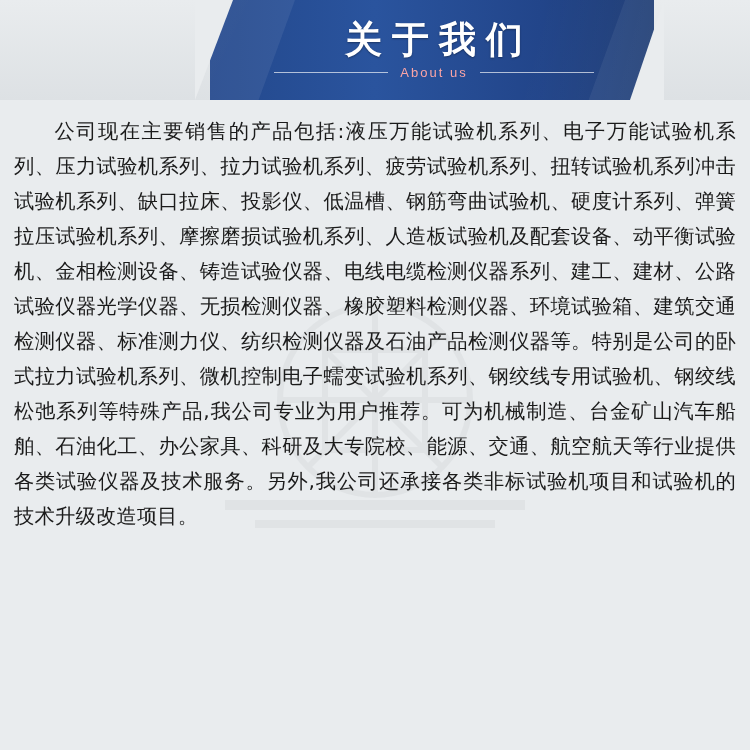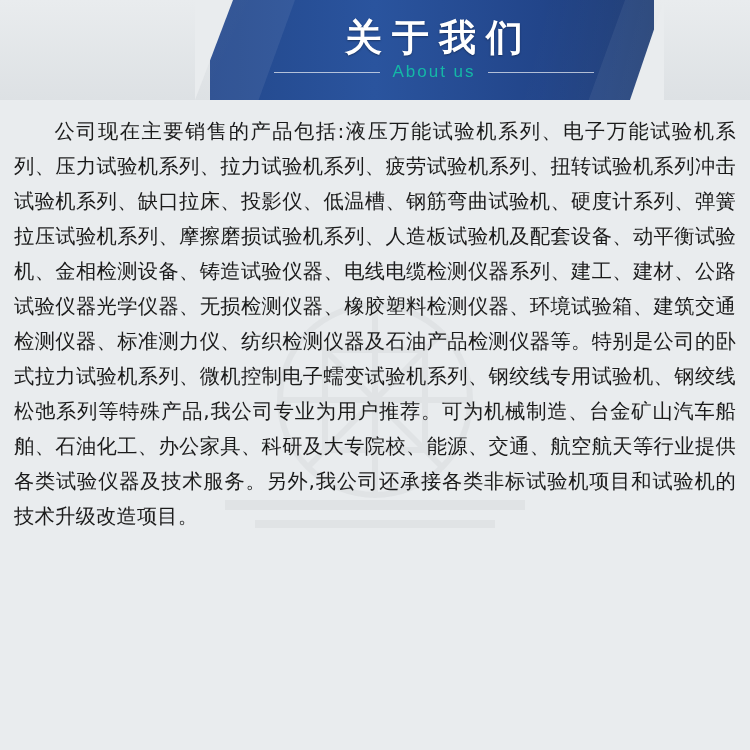--- a/index.html
+++ b/index.html
@@ -100,22 +100,22 @@
     align-items: center;
     justify-content: center;
     width: 320px;
   }
   .banner-rule {
     height: 1px;
     flex: 1 1 auto;
     background: rgba(255,255,255,0.65);
   }
   .banner-sub {
-    color: #14b8a6;
-    font-size: 17px;
+    color: #fca5a5;
+    font-size: 13px;
     letter-spacing: 2px;
     padding: 0 12px;
     white-space: nowrap;
   }
 
   
   .content {
     position: relative;
     padding: 14px 14px 16px 14px;
     height: 574px;

